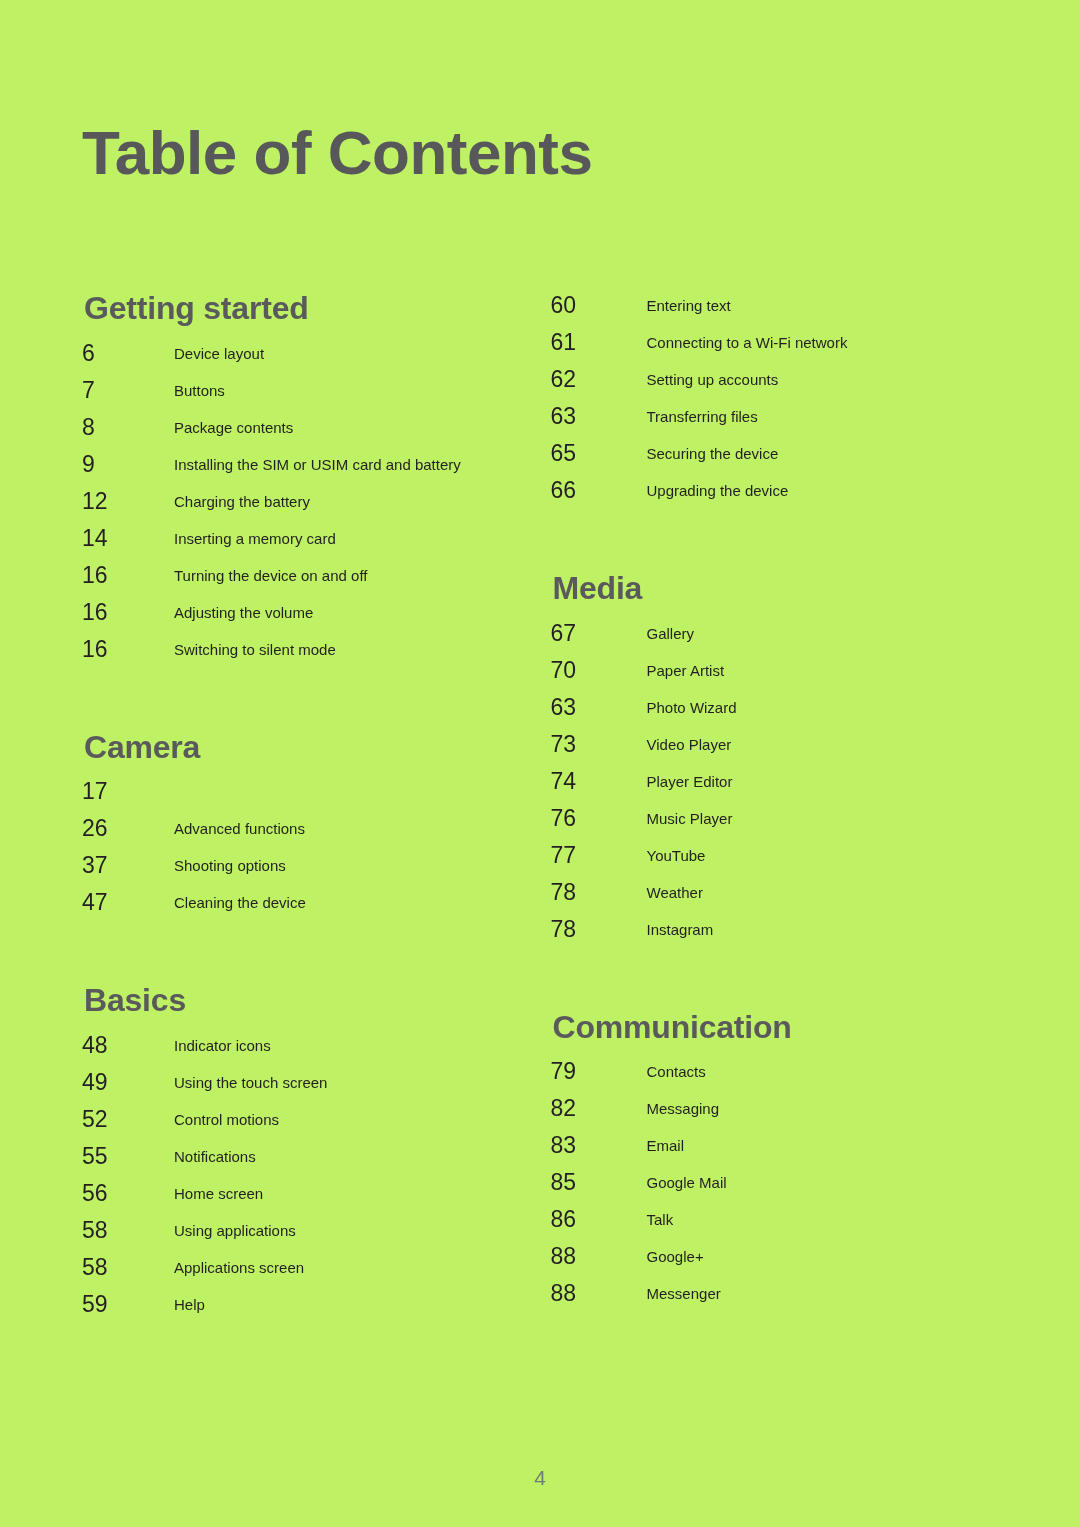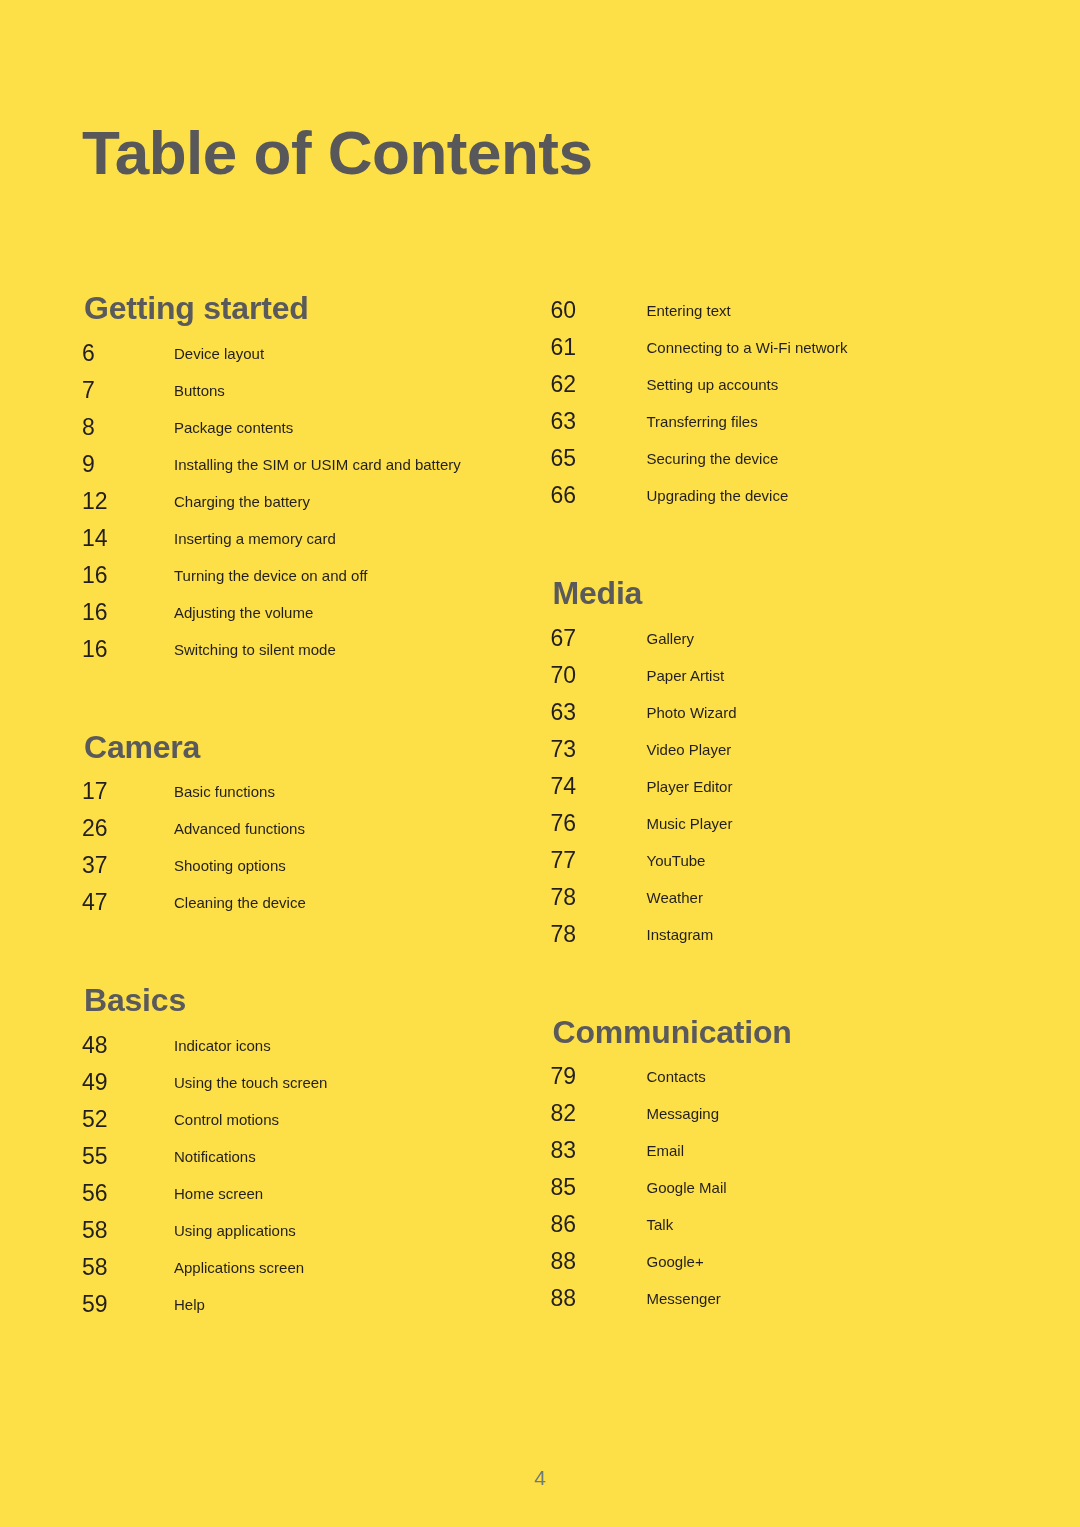--- a/index.html
+++ b/index.html
@@ -4,21 +4,21 @@
 <style>
   html, body {
     margin: 0;
     padding: 0;
     background: #ffffff;
   }
   .page {
     position: relative;
     width: 1080px;
     height: 1527px;
-    background: #fde047;
+    background: #bef264;
     font-family: "Liberation Sans", sans-serif;
     overflow: hidden;
     box-sizing: border-box;
   }
 
   
   .page-title {
     position: absolute;
     left: 82px;
     top: 122px;
@@ -31,21 +31,21 @@
   }
 
   
   .columns {
     position: absolute;
     left: 0;
     top: 292px;
     width: 970px;
     display: flex;
     flex-direction: row;
-    align-items: center;
+    align-items: flex-start;
   }
   .col {
     display: flex;
     flex-direction: column;
   }
   .col-left {
     width: 470px;
     margin-left: 82px;
     margin-right: 0;
   }
@@ -162,21 +162,20 @@
               <span class="toc-page">16</span>
               <span class="toc-label">Switching to silent mode</span>
             </div>
           </div>
         </div>
         <div class="section">
           <div class="section-heading">Camera</div>
           <div class="toc-list">
             <div class="toc-item">
               <span class="toc-page">17</span>
-              <span class="toc-label">Basic functions</span>
             </div>
             <div class="toc-item">
               <span class="toc-page">26</span>
               <span class="toc-label">Advanced functions</span>
             </div>
             <div class="toc-item">
               <span class="toc-page">37</span>
               <span class="toc-label">Shooting options</span>
             </div>
             <div class="toc-item">

